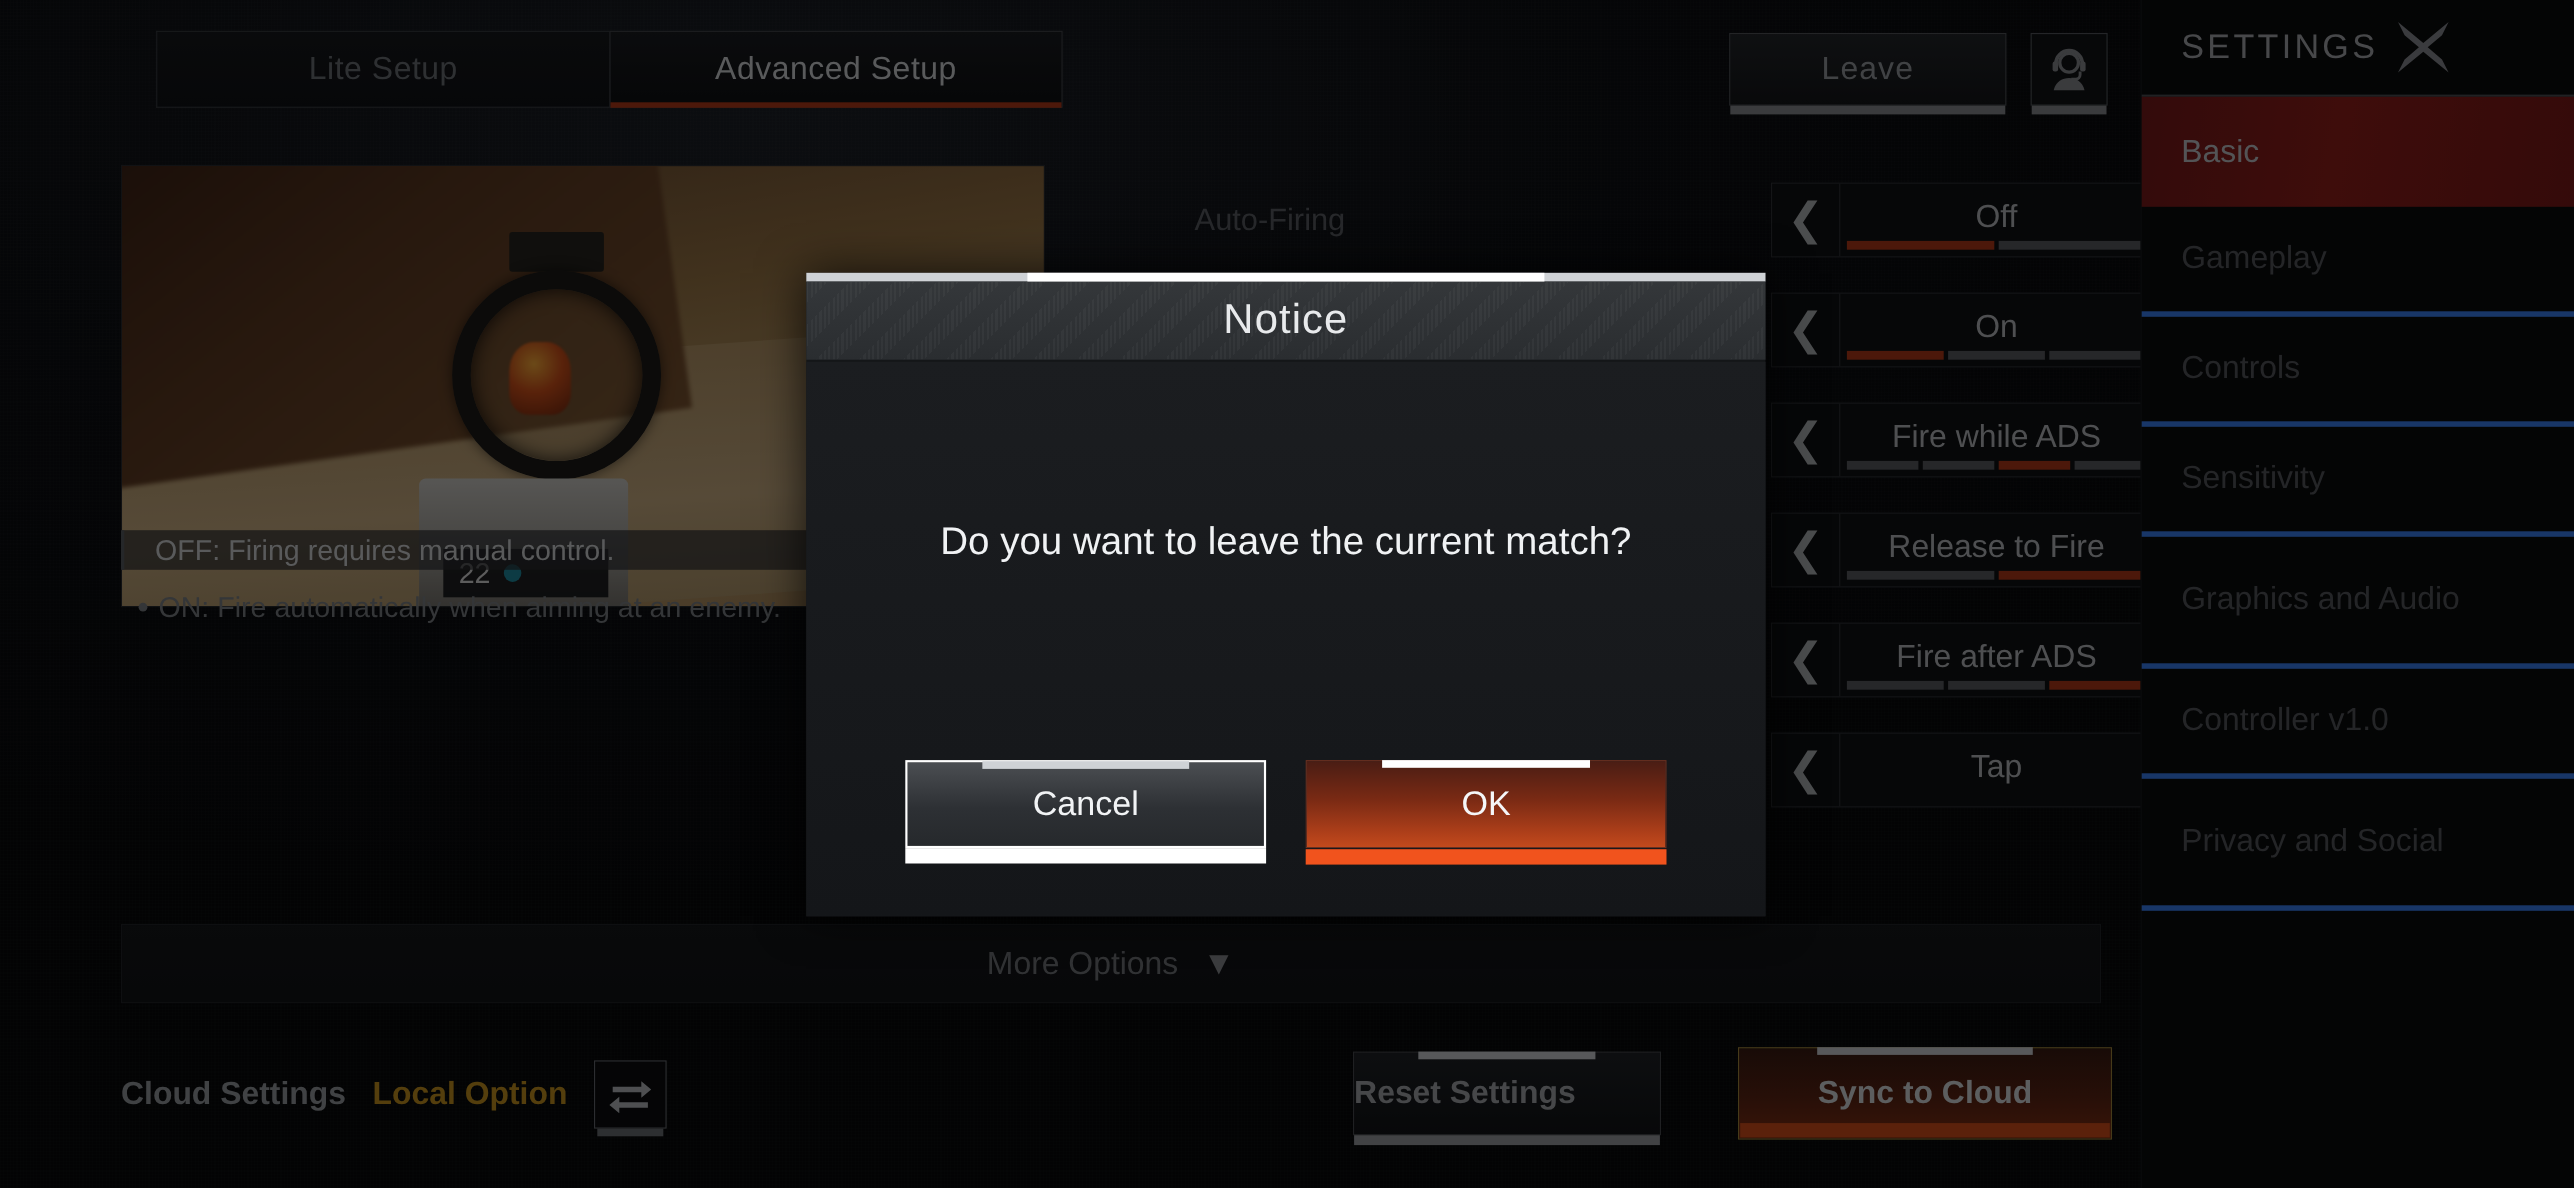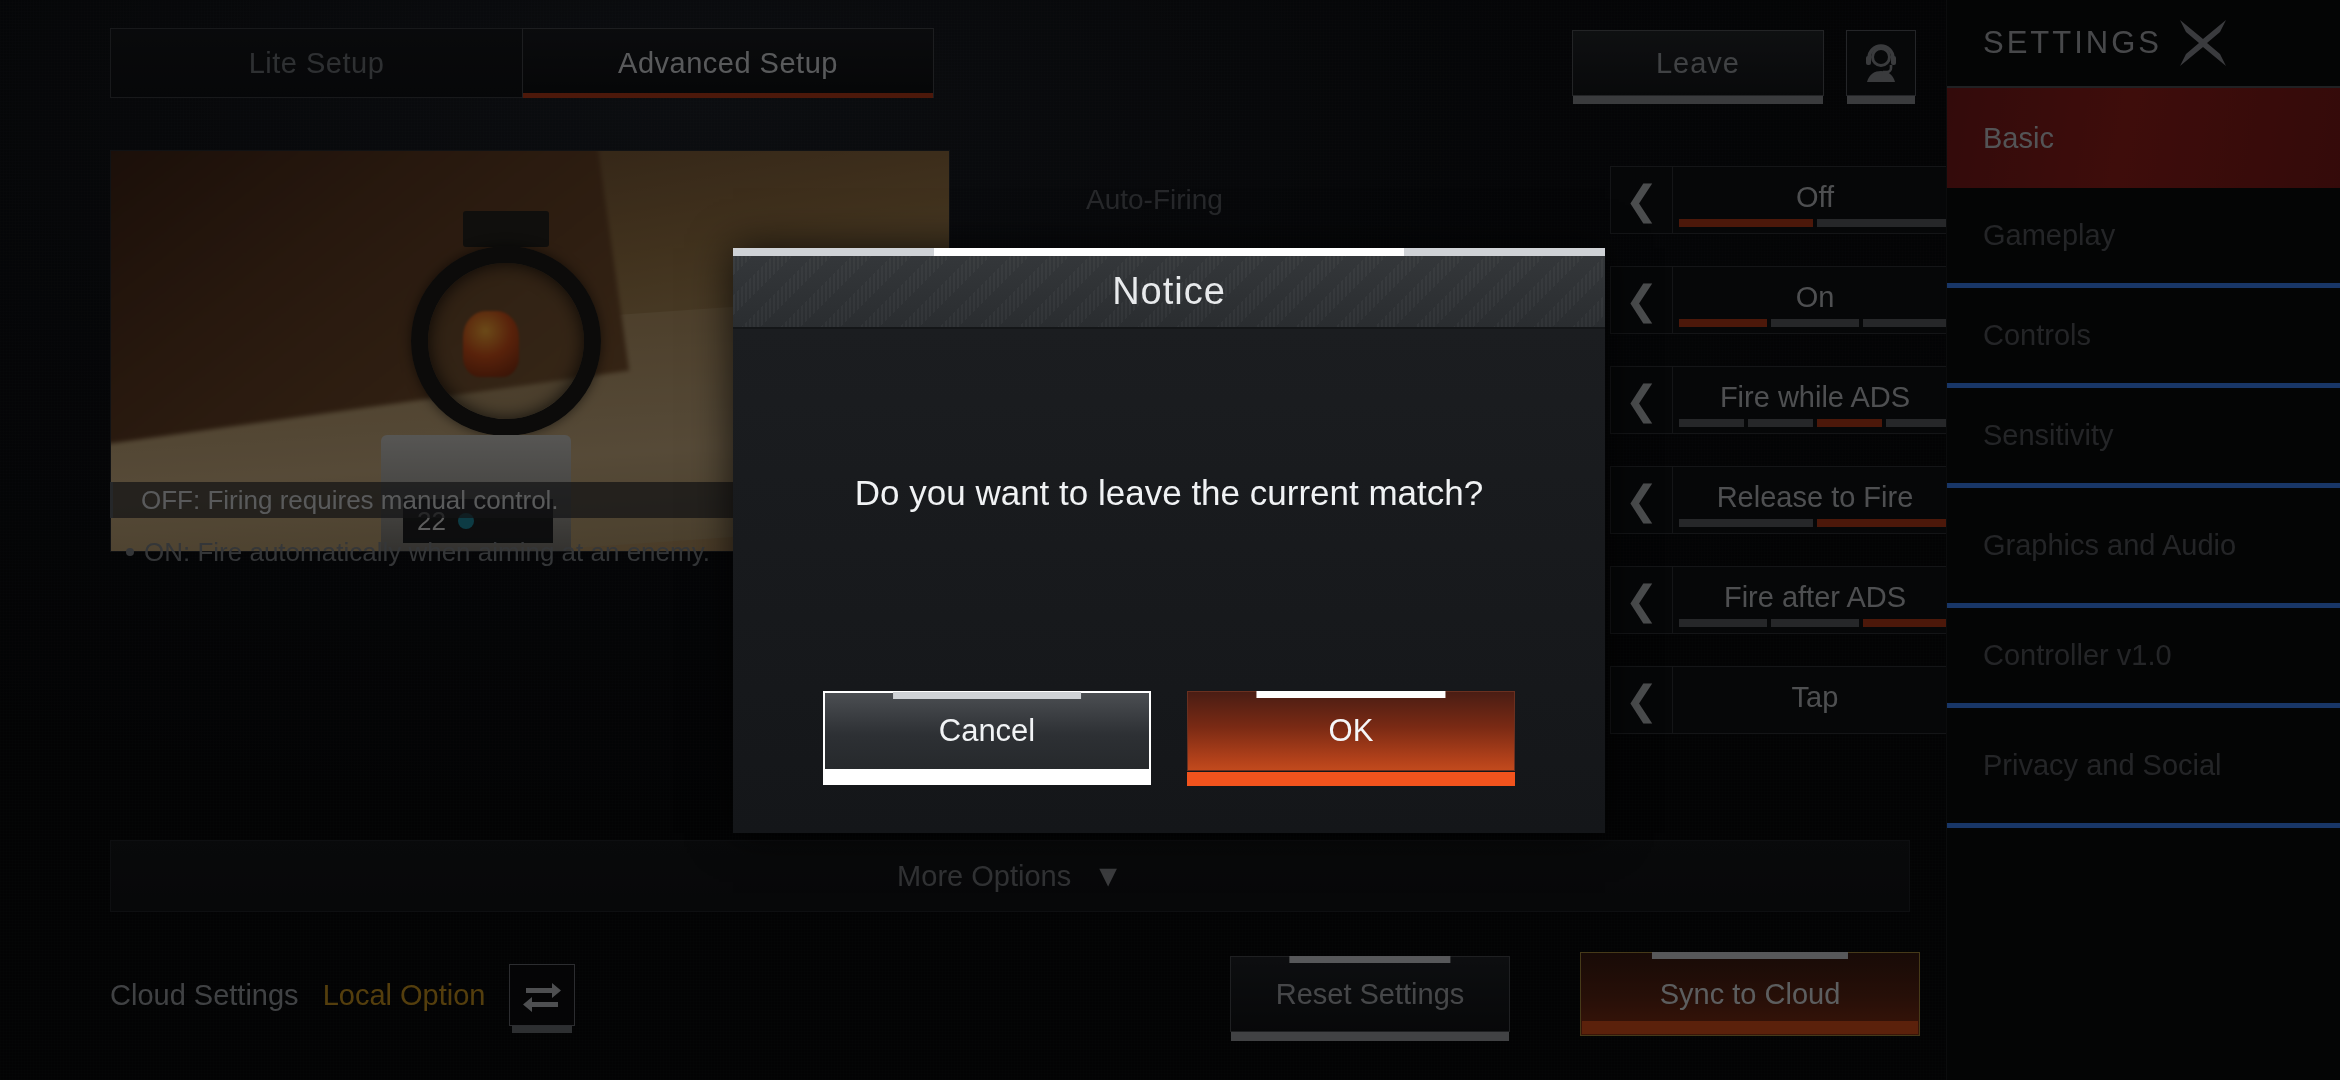--- a/index.html
+++ b/index.html
@@ -34,21 +34,21 @@
     display: flex; z-index: 5;
   }
   .tab {
     width: 412px; height: 70px;
     display: flex; align-items: center; justify-content: center;
     font-size: 29px; letter-spacing: .5px;
     border: 1px solid #3a3d42;
     position: relative;
     background: linear-gradient(180deg, #17191d 0%, #101216 100%);
   }
-  .tab.inactive { color: #6e7278; border-right: none; }
+  .tab.inactive { color: #6e7278; border-right: none; margin-left: 32px; }
   .tab.active {
     color: #d3d6da;
     background: linear-gradient(180deg, #1b1d21 0%, #0e1013 100%);
     border-color: #46494e;
   }
   .tab.active::after {
     content: ""; position: absolute; left: 0; right: 0; bottom: -1px;
     height: 5px; background: #b63b18;
   }
 
@@ -203,21 +203,21 @@
     width: 1800px; height: 72px;
     border: 1px solid #222529;
     background: linear-gradient(180deg, #16181b 0%, #111316 100%);
     display: flex; align-items: center; justify-content: center;
     gap: 22px;
     color: #75787d; font-size: 29px;
   }
   .dbl-chev { display: flex; flex-direction: column; line-height: .55; color: #8d9094; font-size: 30px; }
 
   
-  .bottom { position: absolute; left: 0; bottom: 28px; width: 2340px; height: 110px; z-index: 3; }
+  .bottom { position: absolute; left: 0; bottom: 28px; width: 2340px; height: 110px; z-index: 3; font-weight: bold; }
   .cloud-group {
     position: absolute; left: 110px; top: 22px;
     display: flex; align-items: center; gap: 24px;
   }
   .cloud-lbl { color: #9a9da2; font-size: 29px; }
   .local-lbl { color: #c9951f; font-size: 29px; }
   .swap-btn {
     width: 66px; height: 62px;
     background: #0c0e10; border: 1px solid #6a6d72;
     display: flex; align-items: center; justify-content: center;
@@ -225,21 +225,21 @@
   }
   .swap-btn::after {
     content: ""; position: absolute; left: 2px; right: 2px; bottom: -8px;
     height: 7px; background: #6d7075;
   }
   .reset-btn {
     position: absolute; left: 1230px; top: 14px;
     width: 280px; height: 76px;
     background: linear-gradient(180deg, #202327 0%, #121417 100%);
     border: 1px solid #4a4d52;
-    display: flex; align-items: center; justify-content: center;
+    display: flex; align-items: center; justify-content: flex-start;
     color: #a7aaae; font-size: 29px;
   }
   .reset-btn::after {
     content: ""; position: absolute; left: 0; right: 0; bottom: -10px;
     height: 9px; background: #9b9ea2;
   }
   .reset-btn .notch, .sync-btn .notch, .ok-btn .notch, .cancel-btn .notch {
     position: absolute; top: -1px; left: 50%; transform: translateX(-50%);
     width: 58%; height: 7px; background: #cfd2d6;
   }

